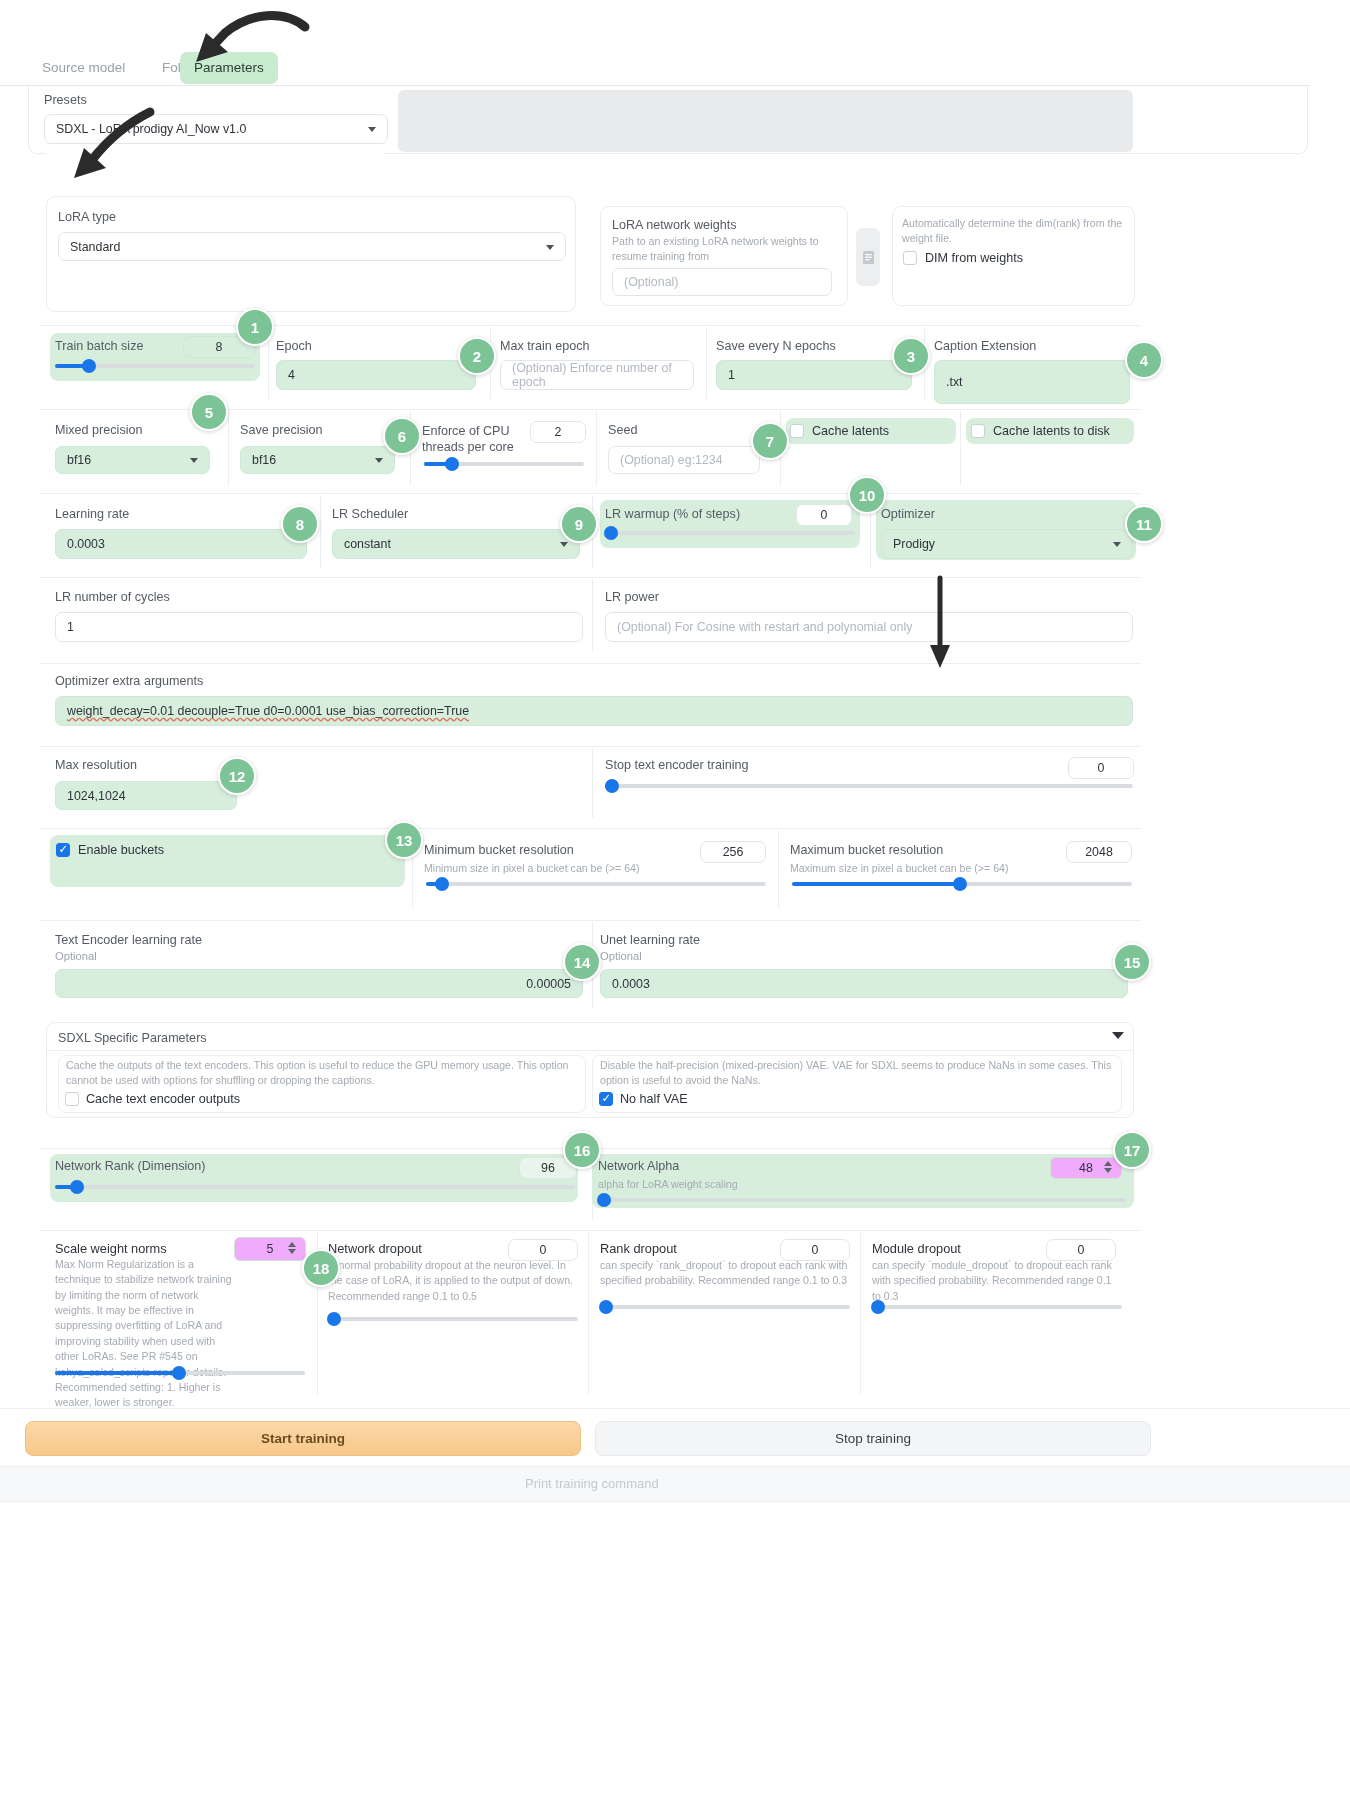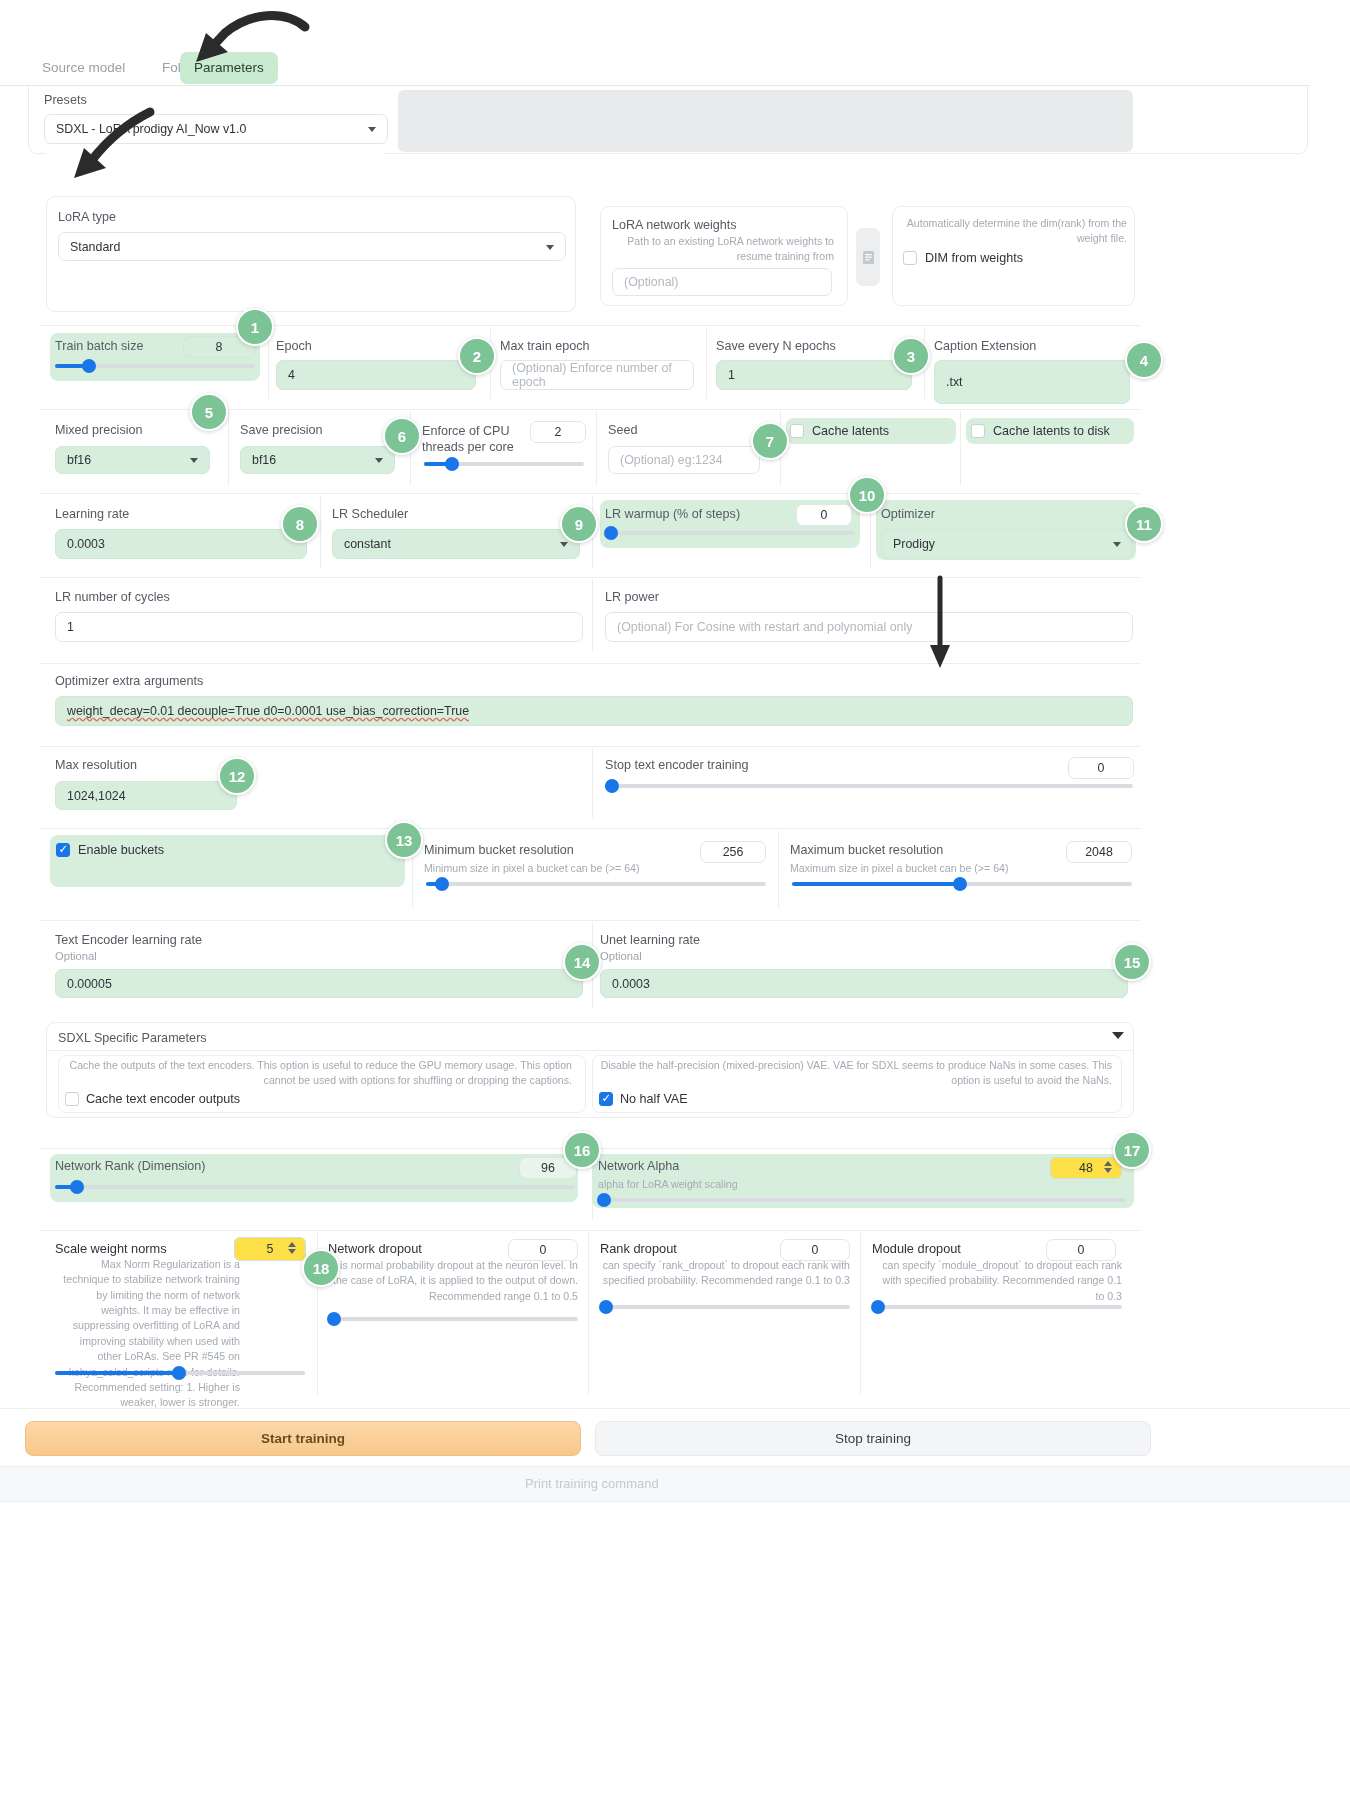--- a/index.html
+++ b/index.html
@@ -22,21 +22,21 @@
   .tab.active { color:#2c3e33; background:#c9ecd0; }
   .tab.framed { background:#fff; border:1px solid #e6e8eb; border-bottom-color:#fff; border-radius:7px 7px 0 0; }
 
   
   .panel { position:absolute; background:#fff; border:1px solid #ececef;
            border-radius:9px; }
   .sub { position:absolute; background:#fff; border:1px solid #eceef0;
          border-radius:8px; }
   .lbl { position:absolute; font-size:12.6px; color:#555b63; white-space:nowrap; }
   .lbl.dim { color:#9ea5ad; font-size:11.2px; }
-  .desc { position:absolute; font-size:10.6px; color:#a4abb3; line-height:1.45;text-align:right; }
+  .desc { position:absolute; font-size:10.6px; color:#a4abb3; line-height:1.45; }
 
   .field { position:absolute; background:#fff; border:1px solid #e3e6e9;
            border-radius:7px; display:flex; align-items:center;
            padding:0 11px; font-size:12.4px; color:#2f343a; }
   .field.ph { color:#b3b9c0; }
   .field.hl { background:#d8eedd; border-color:#cfe7d6; }
 
   .hl { background:#d8eedd; }
   .hlbox { position:absolute; background:#d8eedd; border-radius:8px; }
 
@@ -56,21 +56,21 @@
 
   
   .cbx { position:absolute; width:14px; height:14px; border-radius:3px;
          border:1.4px solid #ccd1d6; background:#fff; }
   .cbx.on { background:#1976e8; border-color:#1976e8; }
   .cbx.on:after { content:"✓"; position:absolute; left:1.5px; top:-2.5px;
                   color:#fff; font-size:11.5px; line-height:15px; }
 
   
   .spin { position:absolute; display:flex; align-items:center; justify-content:center;
-          border:1px solid #cfe0d4; background:#fde047; border-radius:6px;
+          border:1px solid #cfe0d4; background:#f0abfc; border-radius:6px;
           font-size:12.4px; color:#2f343a; }
   .caretgroup { position:absolute; right:9px; top:50%; margin-top:-7px;
                 display:flex; flex-direction:column; gap:2px; }
   .caretgroup i { display:block;width:0;height:0;
                   border-left:4px solid transparent;border-right:4px solid transparent; }
   .caretgroup i.up { border-bottom:5px solid #5b636b; }
   .caretgroup i.dn { border-top:5px solid #5b636b; }
 
   
   .badge { position:absolute; width:38px; height:38px; border-radius:50%;
@@ -323,21 +323,21 @@
   <div class="slider" style="left:792px;top:877px;width:340px;">
     <div class="track"></div>
     <div class="fill" style="width:168px;"></div>
     <div class="knob" style="left:168px;"></div>
   </div>
 
   <div class="panel" style="left:40px;top:920px;width:1100px;height:88px;border:none;border-top:1px solid #eceef0;border-radius:0;"></div>
   <div class="sep" style="left:592px;top:922px;width:1px;height:86px;"></div>
   <div class="lbl" style="left:55px;top:933px;">Text Encoder learning rate</div>
   <div class="lbl dim" style="left:55px;top:950px;">Optional</div>
-  <div class="field hl" style="left:55px;top:969px;width:528px;height:29px;">
+  <div class="field hl" style="left:55px;top:969px;width:528px;height:29px;justify-content:flex-end;">
     <span>0.00005</span>
   </div>
 
   <div class="lbl" style="left:600px;top:933px;">Unet learning rate</div>
   <div class="lbl dim" style="left:600px;top:950px;">Optional</div>
   <div class="field hl" style="left:600px;top:969px;width:528px;height:29px;">
     <span>0.0003</span>
   </div>
 
   <div class="panel" style="left:46px;top:1022px;width:1088px;height:96px;"></div>

